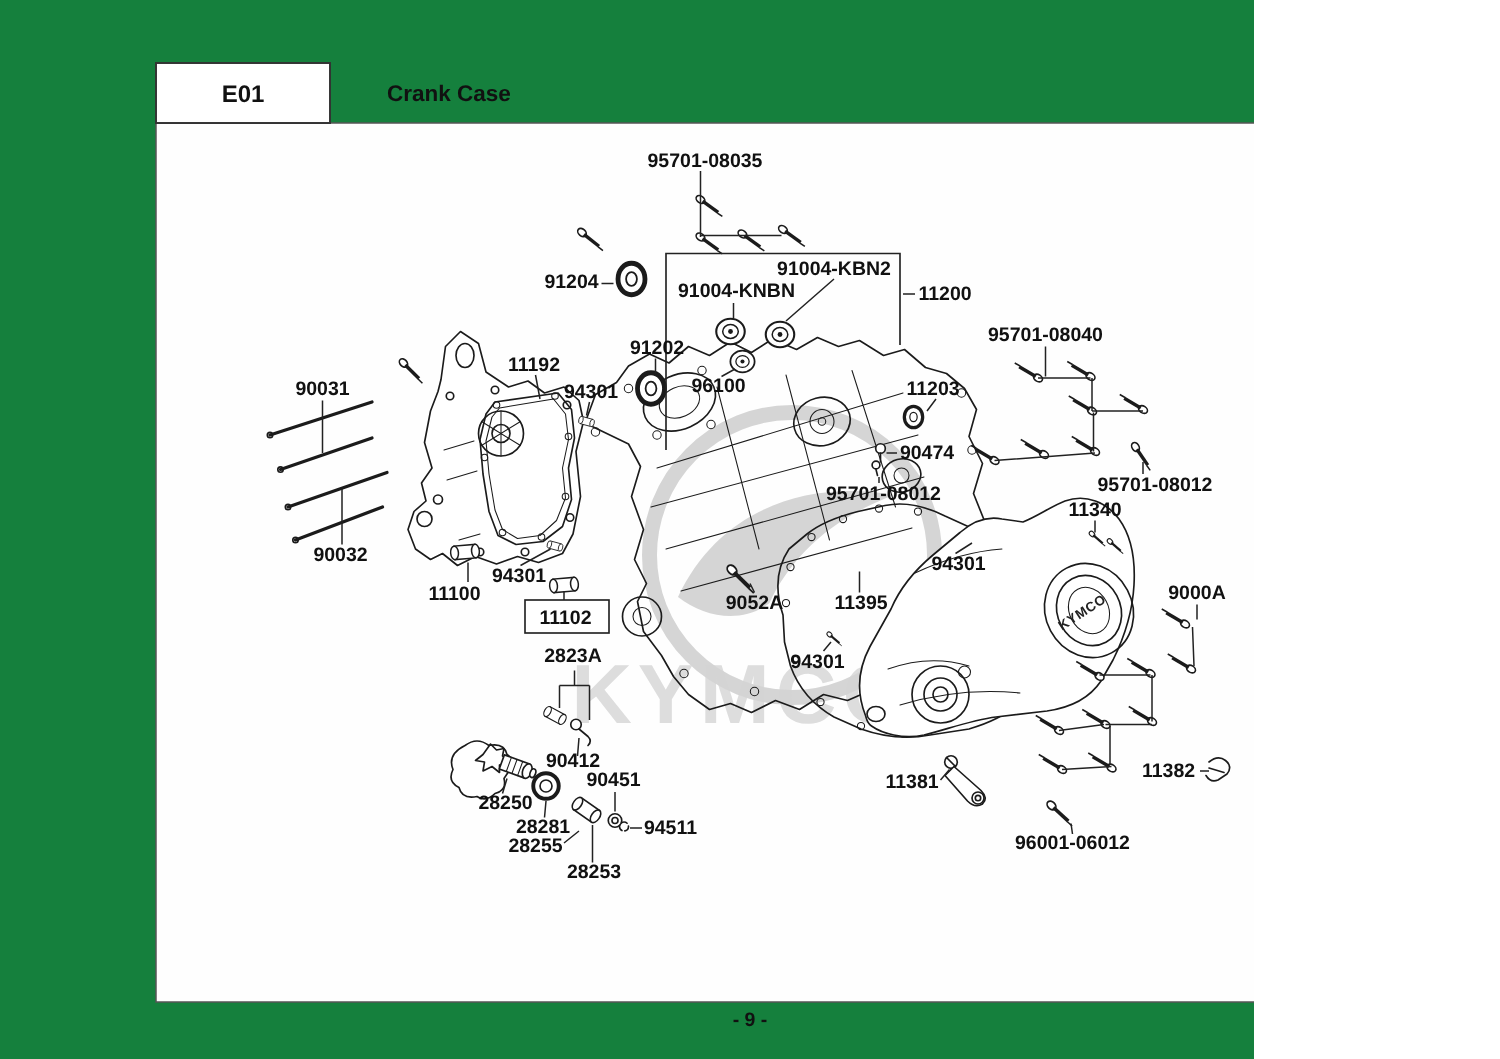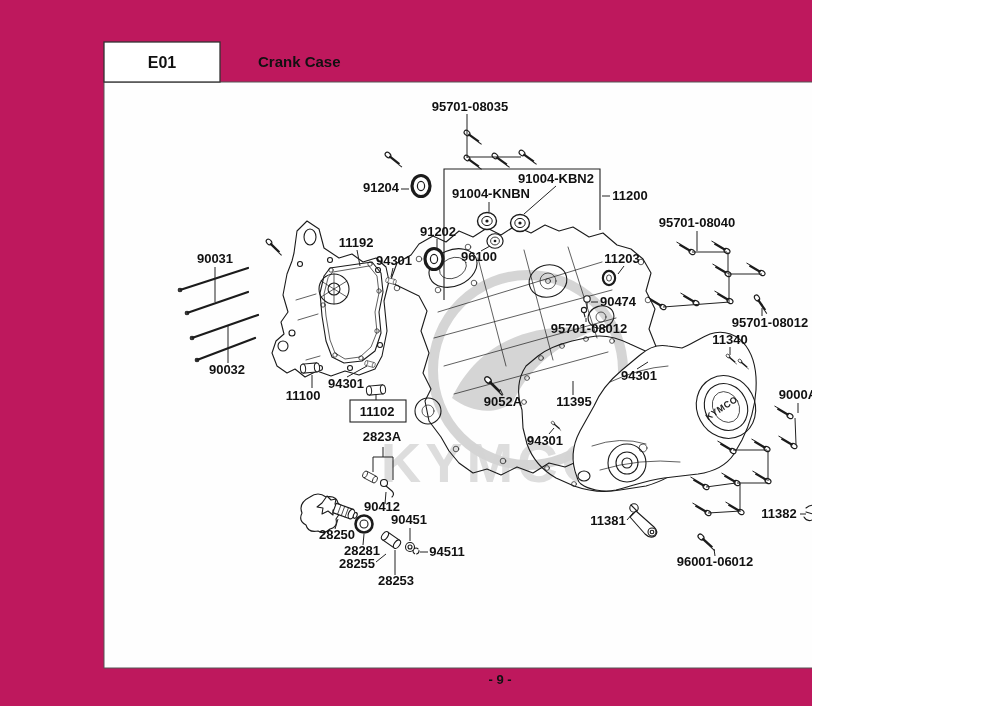--- a/index.html
+++ b/index.html
@@ -1,17 +1,17 @@
 <!DOCTYPE html>
 <html><head>
 <meta charset="utf-8">
 <style>
   html,body{margin:0;padding:0;background:#ffffff;}
-  .page{position:relative;width:812px;height:706px;background:#be185d;overflow:hidden;
-        font-family:"Liberation Sans",sans-serif;}
+  .page{position:relative;width:812px;height:706px;background:#15803d;overflow:hidden;
+        font-family:"Liberation Sans",sans-serif;padding-left:24px;}
   svg{position:absolute;left:0;top:0;}
   .plabel{font:700 13px "Liberation Sans",sans-serif;fill:#111;text-anchor:middle;}
   .hdr{font:700 16px "Liberation Sans",sans-serif;fill:#111;}
   .hdr2{font:700 15px "Liberation Sans",sans-serif;fill:#111;}
   .pgnum{font:700 13px "Liberation Sans",sans-serif;fill:#111;text-anchor:middle;}
   .wmtext{font:700 56px "Liberation Sans",sans-serif;fill:#c7c7c7;letter-spacing:4px;
           text-anchor:middle;opacity:.8;}
   .coverlogo{font:700 9px "Liberation Sans",sans-serif;fill:#222;text-anchor:middle;
              letter-spacing:.5px;}
   .art{stroke:#1b1b1b;fill:none;stroke-width:1.1;stroke-linejoin:round;stroke-linecap:round;}

